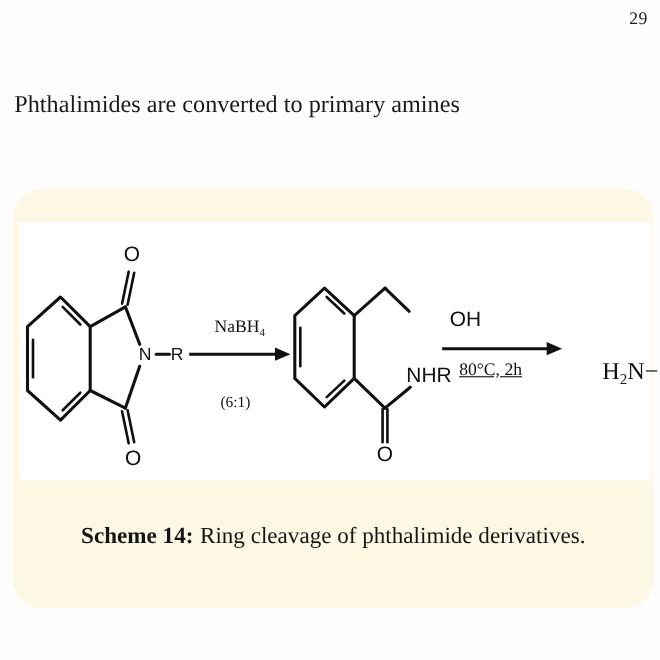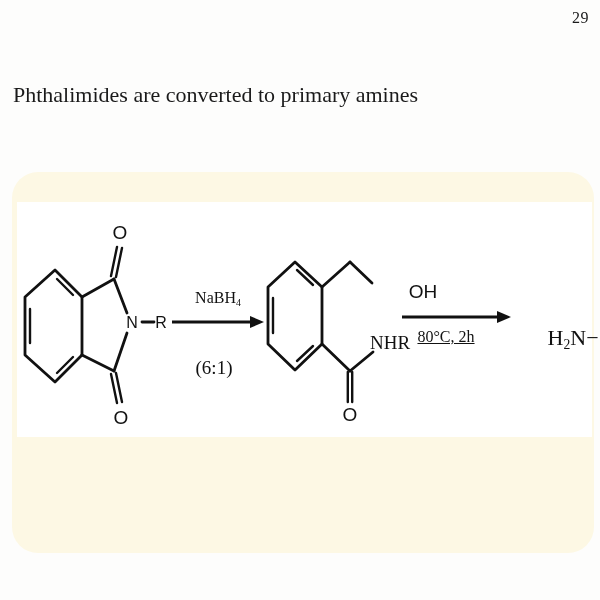--- a/index.html
+++ b/index.html
@@ -27,21 +27,21 @@
     background:#ffffff;
   }
   .canvas svg{position:absolute;left:0;top:0;}
   .lbl{
     position:absolute;transform:translate(-50%,-50%);
     white-space:nowrap;color:#111;line-height:1;
   }
   .sans{font-family:"Liberation Sans", sans-serif;}
   .serif{font-family:"Liberation Serif", serif;}
   .f19{font-size:19px;} .f20{font-size:16px;} .f16{font-size:16px;}
-  .f17{font-size:19px;} .f22{font-size:22px;}
+  .f17{font-size:14px;} .f22{font-size:22px;}
   .sub{font-size:0.62em;vertical-align:-0.30em;}
   .caption{
     position:absolute;left:0;right:0;top:303px;text-align:center;
     font-size:21px;color:#161616;
   }
   .caption .cap-label{font-weight:bold;margin-right:6px;}
 </style>
 </head>
 <body>
 
@@ -93,28 +93,31 @@
         <polygon points="494,115 480,109 480,121" fill="#111"></polygon>
       </g>
     </svg>
 
     <span class="lbl sans f19" style="left:103px;top:30px;">O</span>
     <span class="lbl sans f20" style="left:115px;top:121px;">N</span>
     <span class="lbl sans f20" style="left:144px;top:121px;">R</span>
     <span class="lbl sans f19" style="left:104px;top:215px;">O</span>
 
     <span class="lbl sans f19" style="left:366px;top:89px;margin-left:40px;">OH</span>
-    <span class="lbl sans f19" style="left:373px;top:140px;font-family:Liberation Serif, serif;">NHR</span>
+    <span class="lbl sans f19" style="left:373px;top:140px;">NHR</span>
     <span class="lbl sans f19" style="left:333px;top:212px;">O</span>
 
     <span class="lbl serif f20" style="left:201px;top:97px;">
       <span>NaBH</span><span class="sub">4</span>
     </span>
     <span class="lbl serif f17" style="left:197px;top:165px;">(6:1)</span>
 
     <span class="lbl serif f16" style="left:429px;top:135px;text-decoration:underline;">80°C, 2h</span>
 
     <span class="lbl serif f22" style="left:564px;top:113px;margin-top:24px;">
       <span>H</span><span class="sub">2</span><span>N</span><span>−</span><span class="sans">R</span>
     </span>
   </div>
 
+  <div class="caption">
+    <span class="cap-label">Scheme 14:</span><span>Ring cleavage of phthalimide derivatives.</span>
+  </div>
 </div>
 
 </body></html>

